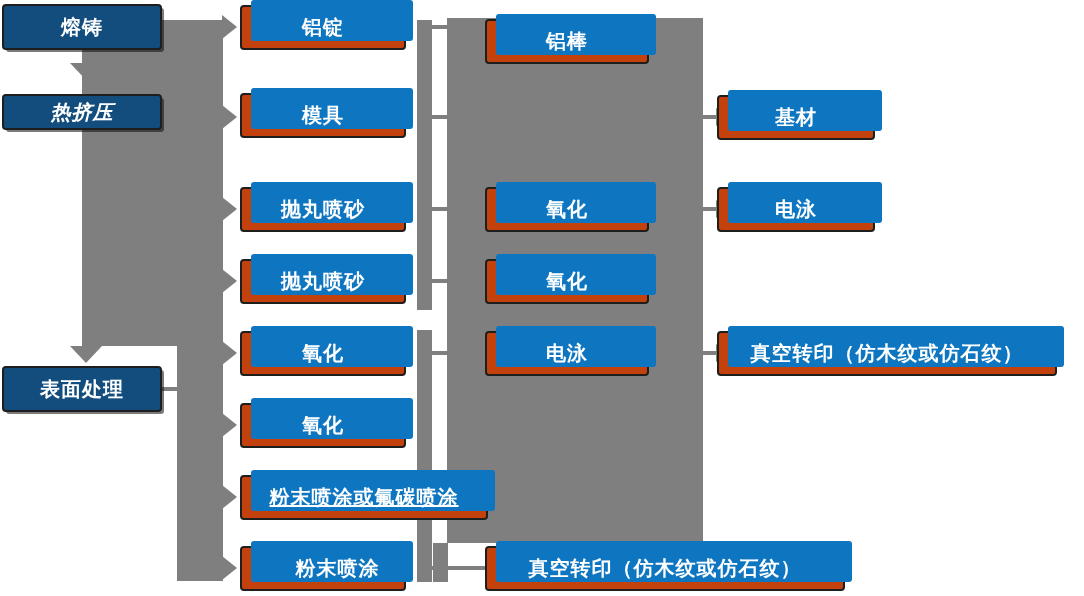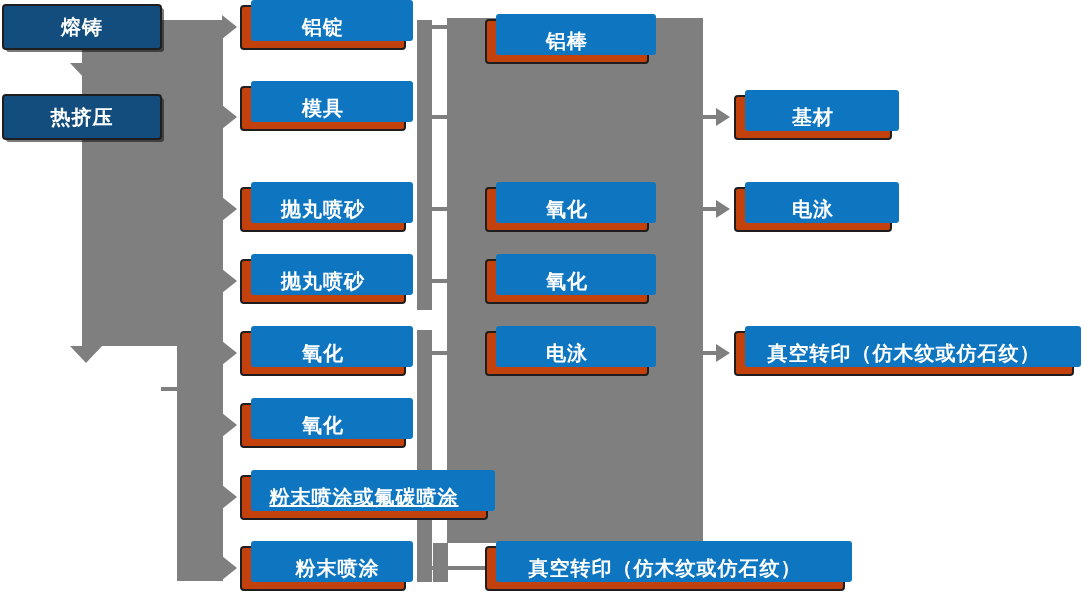--- a/index.html
+++ b/index.html
@@ -40,35 +40,35 @@
   }
   .dark{background:#124d7e;box-shadow:3px 3px 0 -1px rgba(15,15,15,0.55);}
   .bright{background:#c2410c;}
   .bright::before{
     content:"";position:absolute;inset:0;z-index:-1;
     transform:translate(9px,-7px);
     background:#0e76c0;border-radius:3px;
   }
   
   .c1r1{left:2px;top:4px;width:160px;height:46px;}
-  .c1r2{left:2px;top:94px;width:160px;height:46px;}
+  .c1r2{left:2px;top:94px;width:160px;height:36px;font-style:italic;}
   .c1r3{left:2px;top:366px;width:160px;height:46px;}
   
   .c2{left:240px;width:166px;height:45px;}
-  .c2r1{top:5px;}  .c2r2{top:86px;} .c2r3{top:187px;} .c2r4{top:259px;}
+  .c2r1{top:5px;}  .c2r2{top:93px;} .c2r3{top:187px;} .c2r4{top:259px;}
   .c2r5{top:331px;}.c2r6{top:403px;}
   .c2r7{top:475px;width:248px;text-decoration:underline;}
   .c2r8{top:546px;padding-left:29px;}
   
   .c3{left:485px;width:164px;height:45px;}
   .c3r1{top:19px;}  .c3r2{top:95px;} .c3r3{top:187px;} .c3r4{top:259px;}
   .c3r5{top:331px;}
   .c3r8{top:546px;width:360px;}
   
-  .c4{left:734px;width:158px;height:45px;font-family:Liberation Mono, monospace;}
+  .c4{left:717px;width:158px;height:45px;font-family:Liberation Mono, monospace;}
   .c4r2{top:95px;} .c4r3{top:187px;}
   .c4r5{top:331px;width:340px;}
 </style>
 </head>
 <body>
 
 <div id="stage">
 
   <div class="gray band"></div>
   <div class="gray spine"></div>
@@ -100,20 +100,21 @@
 
   <div class="hline" style="left:702px;top:115px;width:16px;"></div>
   <div class="arr-sm" style="top:108px;"></div>
   <div class="hline" style="left:702px;top:207px;width:16px;"></div>
   <div class="arr-sm" style="top:200px;"></div>
   <div class="hline" style="left:702px;top:351px;width:16px;"></div>
   <div class="arr-sm" style="top:344px;"></div>
 
   <div class="node dark c1r1">熔铸</div>
   <div class="node dark c1r2">热挤压</div>
+  <div class="node dark c1r3">表面处理</div>
 
   <div class="node bright c2 c2r1">铝锭</div>
   <div class="node bright c2 c2r2">模具</div>
   <div class="node bright c2 c2r3">抛丸喷砂</div>
   <div class="node bright c2 c2r4">抛丸喷砂</div>
   <div class="node bright c2 c2r5">氧化</div>
   <div class="node bright c2 c2r6">氧化</div>
   <div class="node bright c2 c2r7">粉末喷涂或氟碳喷涂</div>
   <div class="node bright c2 c2r8">粉末喷涂</div>
 

